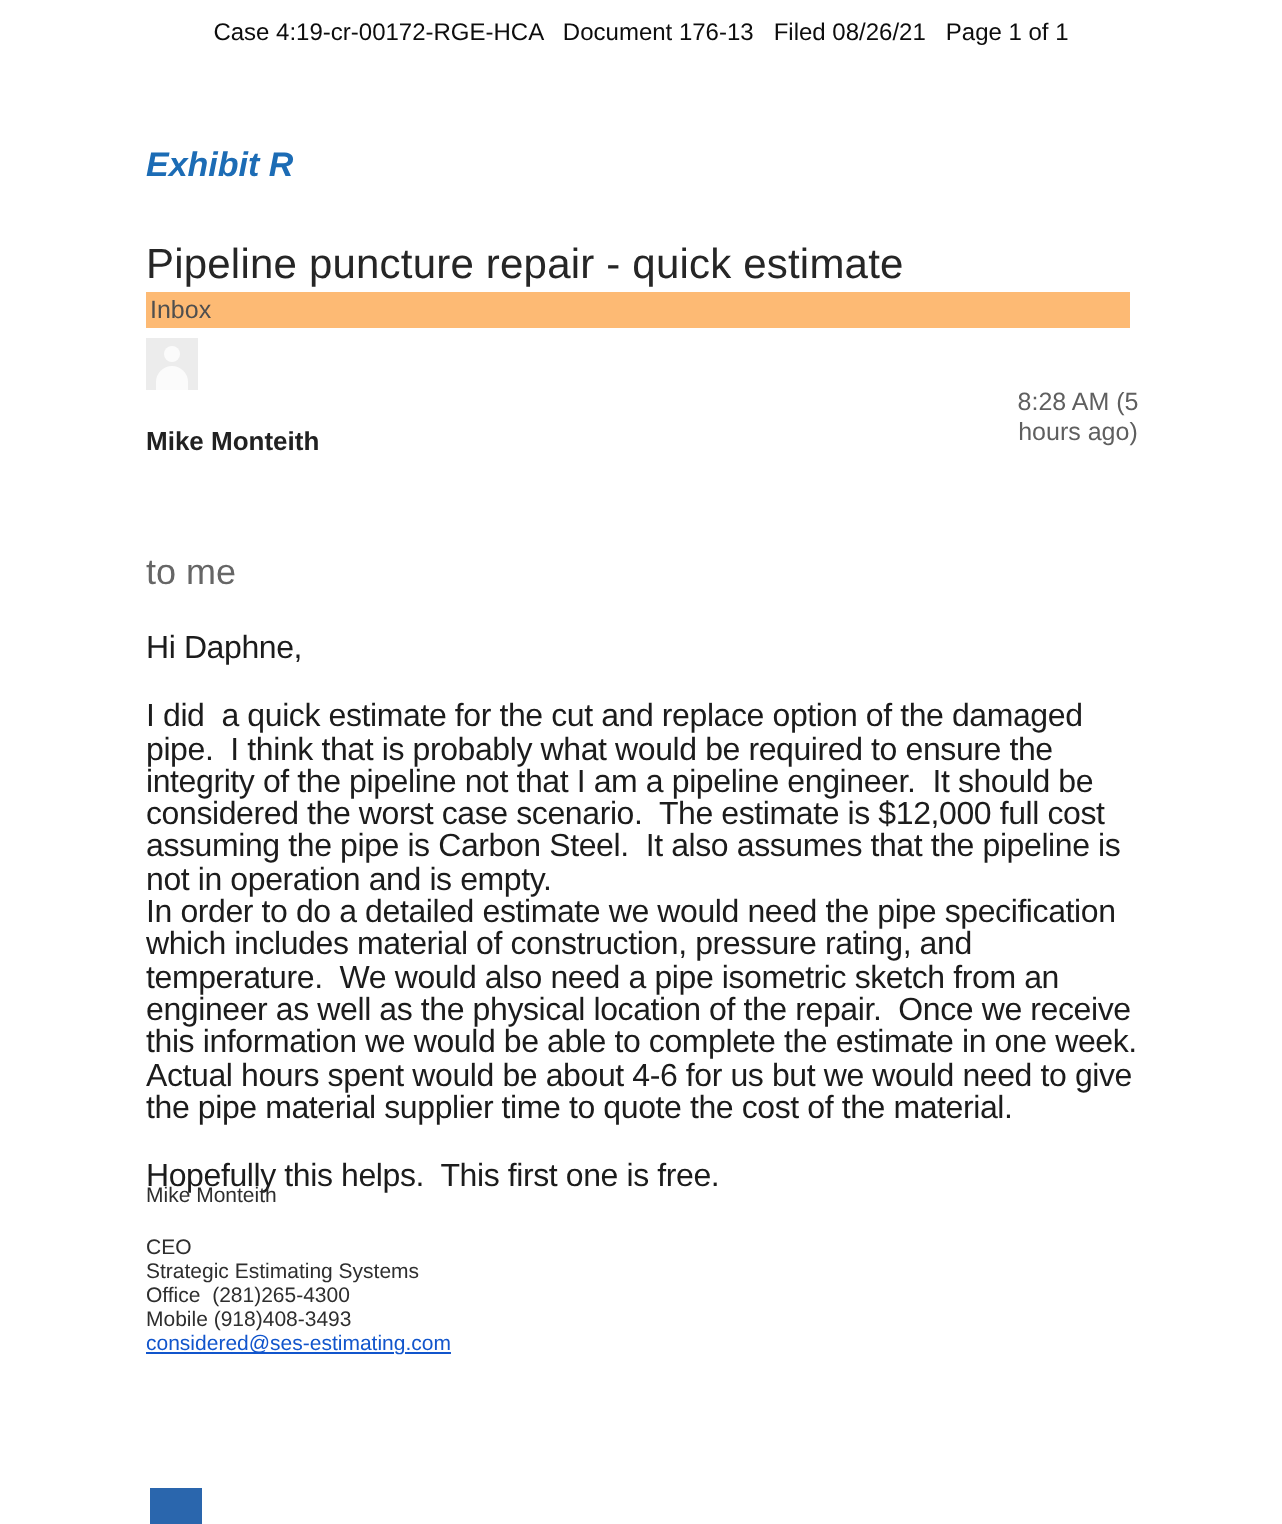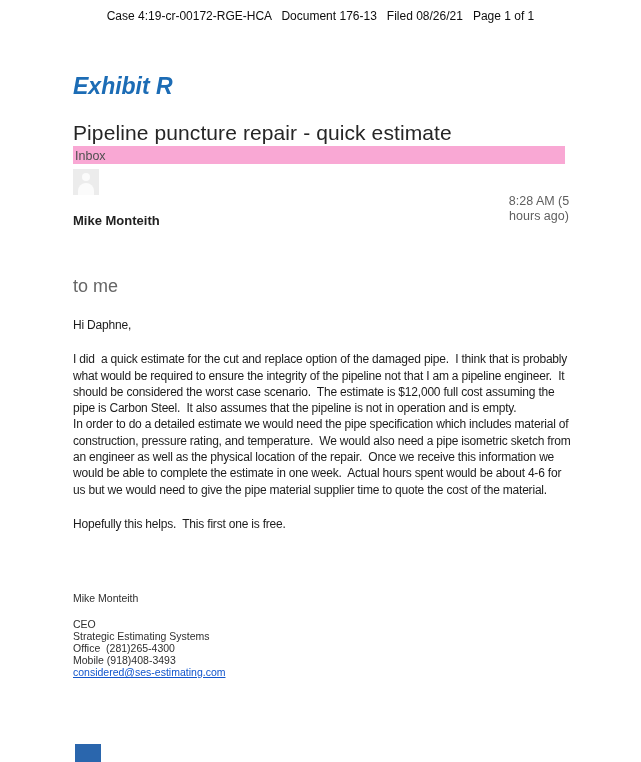--- a/index.html
+++ b/index.html
@@ -20,40 +20,40 @@
     width: 100%;
     text-align: center;
     font-size: 12px;
     color: #0d0d0d;
     white-space: pre;
   }
 
   .exhibit {
     position: absolute;
     top: 73px; left: 73px;
-    font-size: 23px;
+    font-size: 17px;
     font-weight: 700;
     font-style: italic;
     color: #1c6cb5;
   }
 
   .subject {
     position: absolute;
     top: 121px; left: 73px;
     font-size: 21px;
     font-weight: 400;
     color: #262626;
     letter-spacing: 0.1px;
   }
 
   .inbox-bar {
     position: absolute;
     top: 146px; left: 73px;
     width: 492px; height: 18px;
-    background: #f9a8d4;
+    background: #fdba74;
     line-height: 18px;
     padding-left: 2px;
   }
   .inbox-bar span {
     font-size: 12.5px;
     color: #4f4f4f;
   }
 
   .avatar {
     position: absolute;
@@ -102,21 +102,21 @@
     position: absolute;
     top: 276px; left: 73px;
     font-size: 18px;
     color: #666666;
   }
 
   .body {
     position: absolute;
     top: 317px; left: 73px;
     width: 501px;
-    font-size: 12px;
+    font-size: 16px;
     letter-spacing: -0.2px;
     line-height: 16.3px;
     color: #1c1c1c;
   }
   .body p {
     white-space: pre-wrap;
     margin: 0;
   }
   .body p + p { margin-top: 18px; }
 

